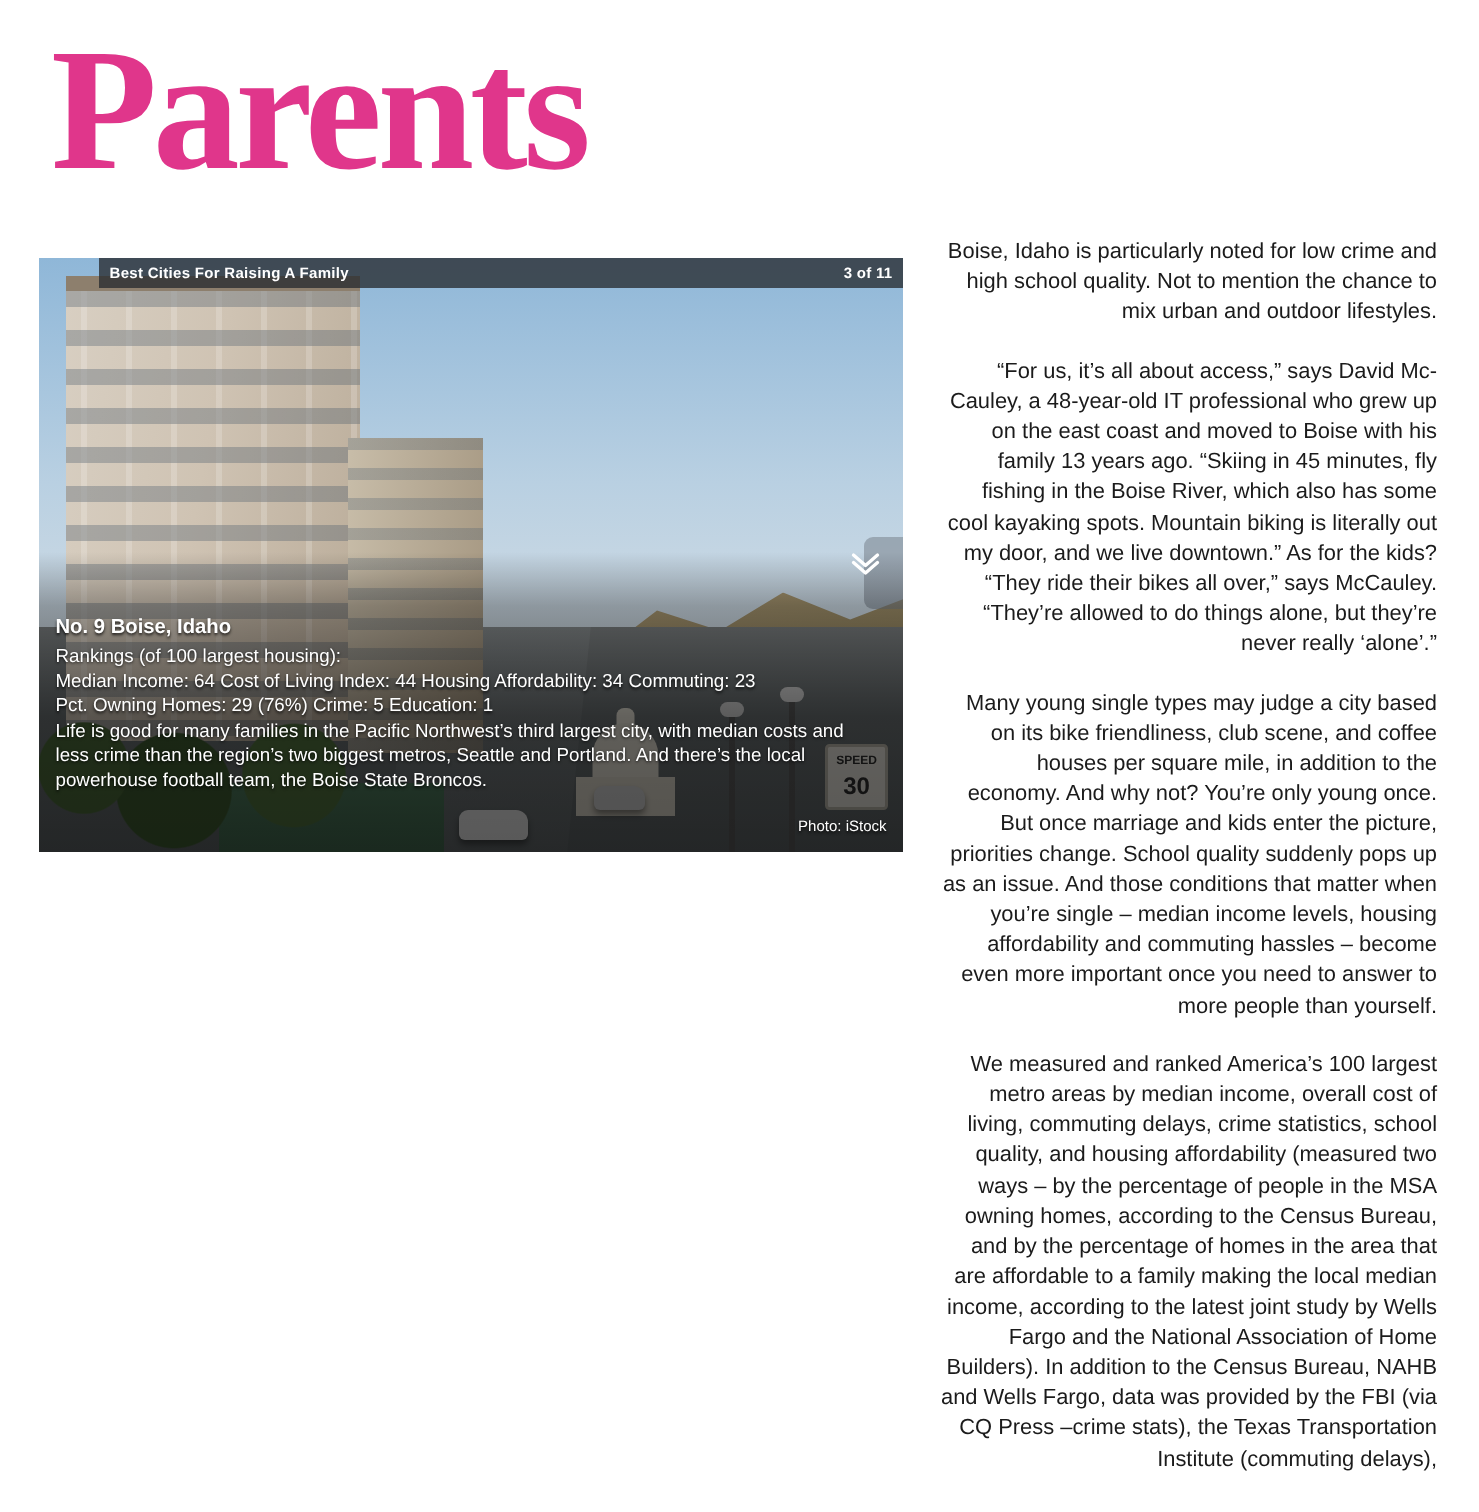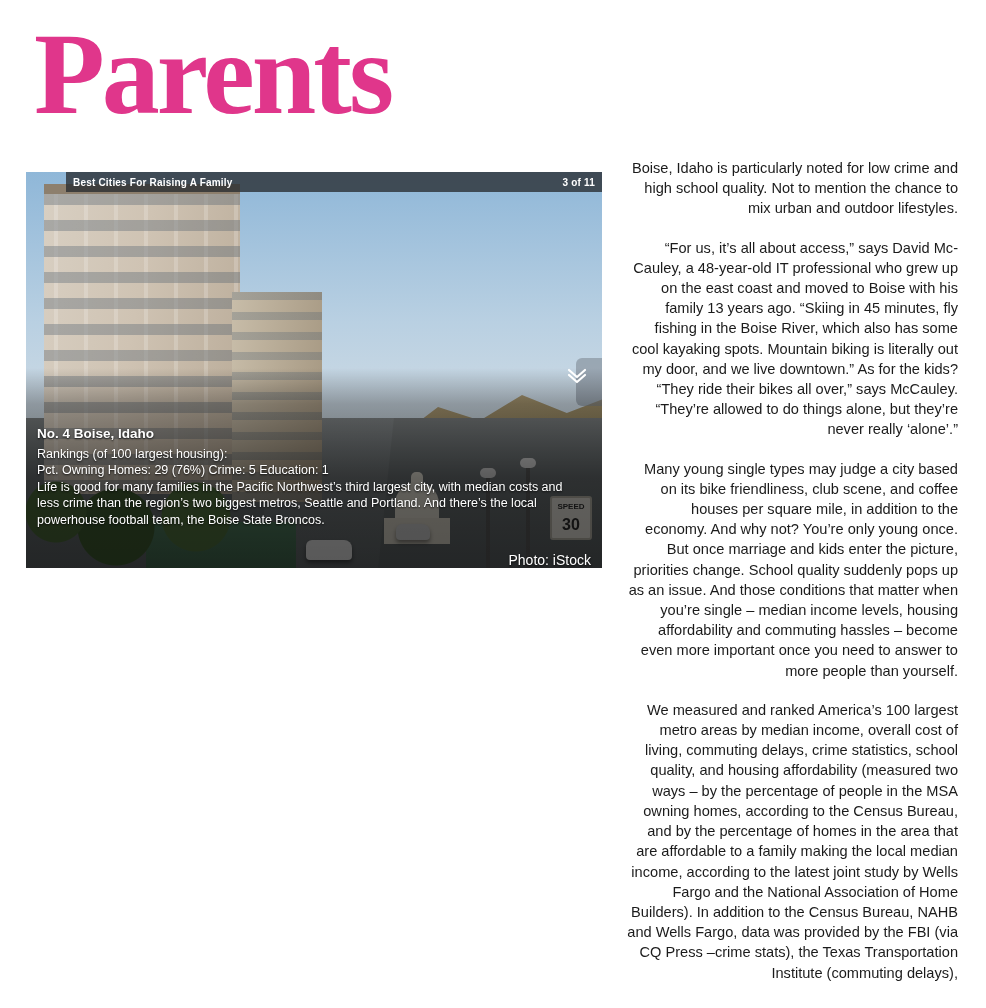--- a/index.html
+++ b/index.html
@@ -208,23 +208,23 @@
   }
   .caption .title {
     font-weight: bold;
     font-size: 13.5px;
     margin-bottom: 3px;
   }
   .caption .line { display: block; }
   .photo-credit {
     position: absolute;
     right: 11px;
-    bottom: 0;
+    bottom: 11px;
     color: #ffffff;
-    font-size: 14px;
+    font-size: 10px;
     text-shadow: 0 1px 2px rgba(0,0,0,.8);
   }
   .chevron-btn {
     position: absolute;
     right: 12px;
     top: 190px;
     width: 26px;
     height: 26px;
     color: #ffffff;
     cursor: pointer;
@@ -300,22 +300,23 @@
     <div class="caption-scrim"></div>
 
     <div class="chevron-btn">
       <svg width="26" height="26" viewBox="0 0 26 26" aria-hidden="true">
         <path d="M5 8 L13 15 L21 8" fill="none" stroke="#ffffff" stroke-width="2.2" stroke-linecap="round" stroke-linejoin="round"></path>
         <path d="M5 13 L13 20 L21 13" fill="none" stroke="#ffffff" stroke-width="2.2" stroke-linecap="round" stroke-linejoin="round"></path>
       </svg>
     </div>
 
     <div class="caption">
-      <div class="title">No. 4 Boise, Idaho</div>
+      <div class="title">No. 9 Boise, Idaho</div>
       <span class="line">Rankings (of 100 largest housing):</span>
+      <span class="line">Median Income: 64 Cost of Living Index: 44 Housing Affordability: 34 Commuting: 23</span>
       <span class="line">Pct. Owning Homes: 29 (76%) Crime: 5 Education: 1</span>
       <span class="line">Life is good for many families in the Pacific Northwest’s third largest city, with median costs and less crime than the region’s two biggest metros, Seattle and Portland. And there’s the local powerhouse football team, the Boise State Broncos.</span>
     </div>
 
     <div class="photo-credit">Photo: iStock</div>
   </div>
 
   <div class="article">
     <p>Boise, Idaho is particularly noted for low crime and high school quality. Not to mention the chance to mix urban and outdoor lifestyles.</p>
     <p>“For us, it’s all about access,” says David Mc-Cauley, a 48-year-old IT professional who grew up on the east coast and moved to Boise with his family 13 years ago. “Skiing in 45 minutes, fly fishing in the Boise River, which also has some cool kayaking spots.  Mountain biking is literally out my door, and we live downtown.” As for the kids? “They ride their bikes all over,” says McCauley. “They’re allowed to do things alone, but they’re never really ‘alone’.”</p>

